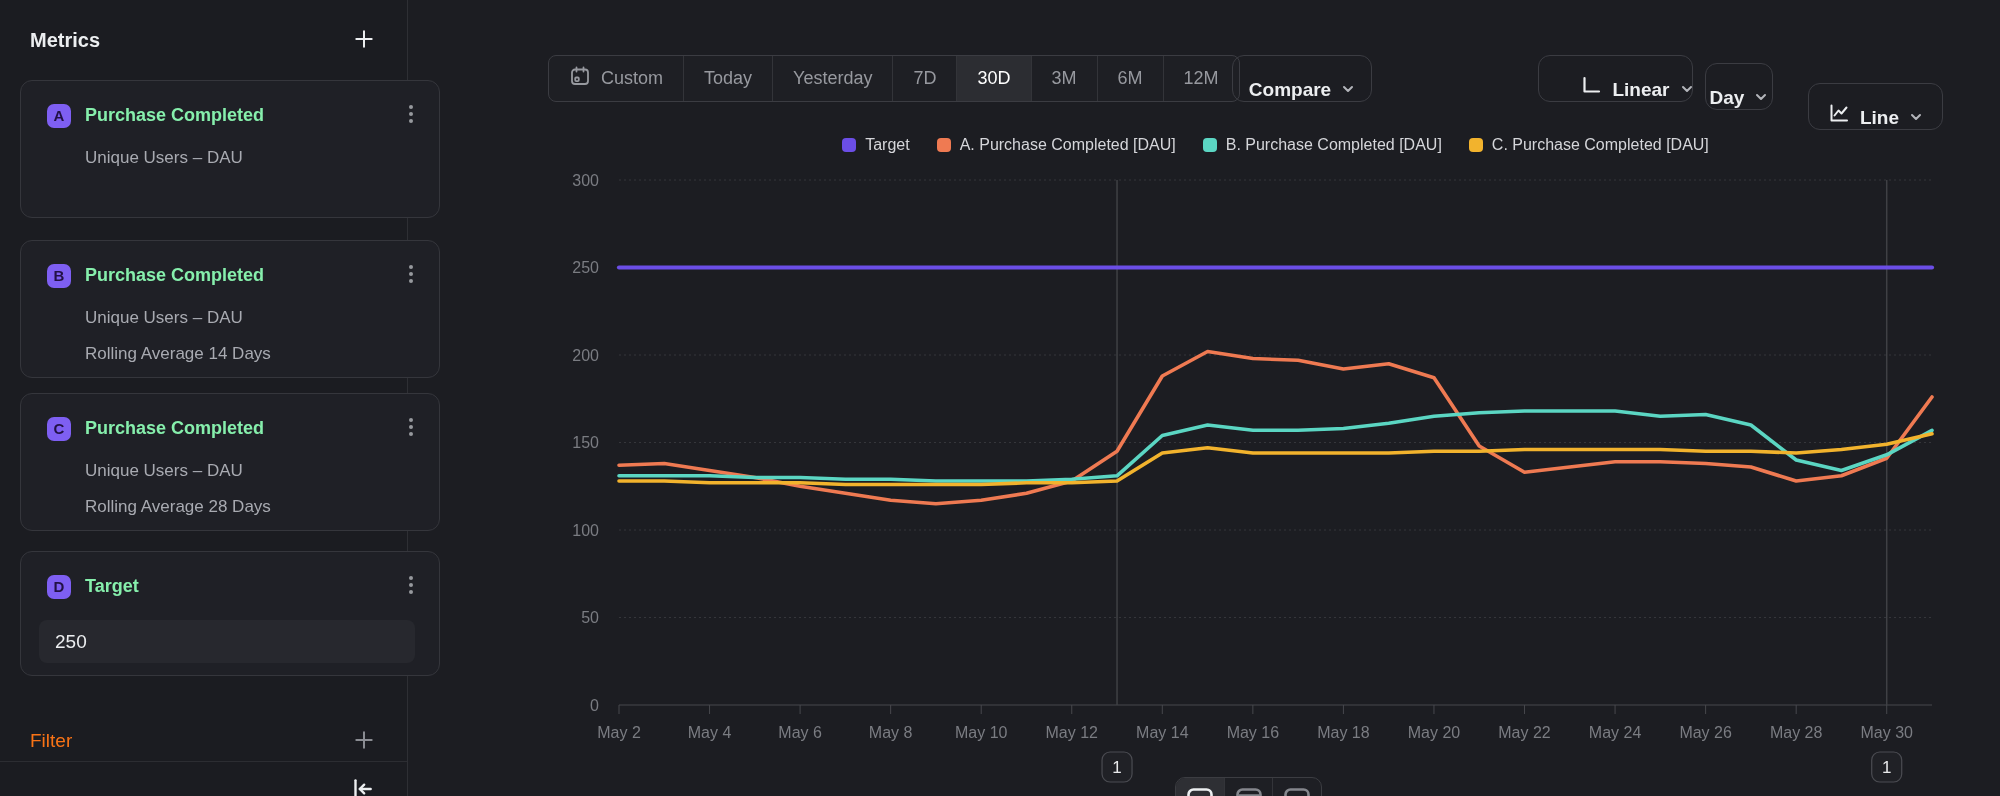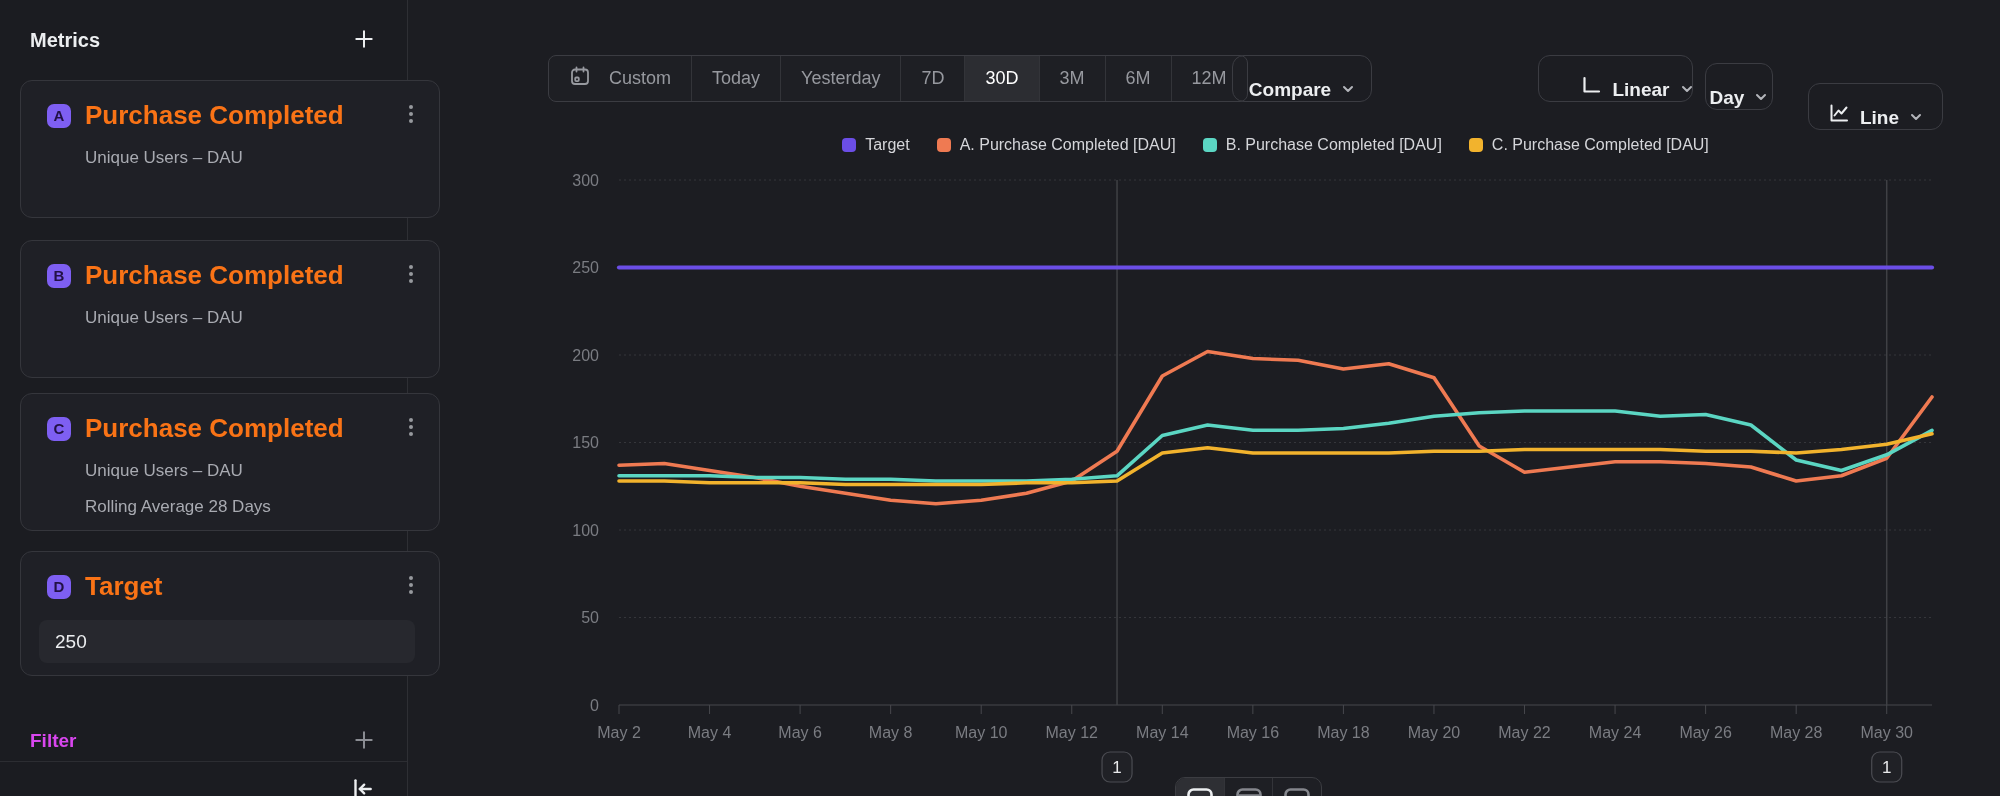--- a/index.html
+++ b/index.html
@@ -19,39 +19,39 @@
   .icon-btn{ background:none; border:none; cursor:pointer; display:flex; align-items:center; justify-content:center; padding:4px; }
   .metric-card{ position:absolute; left:20px; width:420px; background:#1f2026;
     border:1px solid #35363c; border-radius:12px; padding:18px 20px 18px 26px; }
   .card-a{ top:80px;  height:138px; }
   .card-b{ top:240px; height:138px; }
   .card-c{ top:393px; height:138px; }
   .card-d{ top:551px; height:125px; }
   .card-head{ display:flex; align-items:center; }
   .badge{ width:24px; height:24px; border-radius:7px; background:#7e5ff2; color:#221145;
     font-size:15px; font-weight:700; display:flex; align-items:center; justify-content:center; flex:none; }
-  .card-title{ margin-left:14px; font-size:26px; font-weight:700; color:#f97316; flex:1; }
+  .card-title{ margin-left:14px; font-size:18px; font-weight:700; color:#86efac; flex:1; }
   .kebab{ margin-right:-6px; }
   .card-sub{ margin-left:38px; margin-top:16px; font-size:17px; color:#a8aab1; }
   .target-input{ display:block; margin-top:17px; margin-left:-8px; width:376px; height:43px;
     background:#27282e; border:none; border-radius:8px; color:#eceef0;
     font-size:19px; padding:0 16px; font-family:"Liberation Sans",sans-serif; outline:none; }
   .filter-row{ position:absolute; left:30px; right:28px; top:723px; height:36px;
     display:flex; align-items:center; justify-content:space-between; }
-  .filter-title{ font-size:19px; font-weight:700; color:#d946ef; }
+  .filter-title{ font-size:19px; font-weight:400; color:#f97316; }
   .sb-divider{ position:absolute; left:0; right:0; top:761px; border-top:1px solid #2c2d32; }
   .collapse-btn{ position:absolute; right:28px; top:772px; }
 
   
   .btn{ position:absolute; top:55px; height:47px; background:transparent;
     border:1px solid #3b3c42; border-radius:12px; color:#eceef0; font-size:19px; font-weight:700;
     font-family:"Liberation Sans",sans-serif; display:flex; align-items:flex-end; justify-content:center; gap:10px; cursor:pointer; }
   .range-group{ position:absolute; left:548px; top:55px; height:47px; display:flex;
     border:1px solid #3b3c42; border-radius:8px; overflow:hidden; background:#1e1f24; }
-  .seg{ display:flex; align-items:center; gap:18px; padding:0 20px; font-size:18px; color:#97999f;
+  .seg{ display:flex; align-items:center; gap:10px; padding:0 20px; font-size:18px; color:#97999f;
     background:transparent; border:none; border-right:1px solid #333439; cursor:pointer;
     font-family:"Liberation Sans",sans-serif; }
   .seg:last-child{ border-right:none; }
   .seg.active{ background:#2c2d32; color:#ffffff; font-weight:400; }
   .compare-btn{ left:1232px; width:140px; }
   .linear-btn{ left:1538px; width:155px;padding-left:43px; }
   .day-btn{ left:1705px; width:68px;margin-top:8px; }
   .line-btn{ left:1808px; width:135px;margin-top:28px; }
 
   
@@ -116,20 +116,21 @@
               <g fill="#97999e">
                 <circle cx="10" cy="4" r="2"></circle>
                 <circle cx="10" cy="11" r="2"></circle>
                 <circle cx="10" cy="18" r="2"></circle>
               </g>
             </svg>
         </span>
       </button>
     </div>
     <div class="card-sub">Unique Users – DAU</div>
+    <div class="card-sub">Rolling Average 14 Days</div>
   </div>
 
   <div class="metric-card card-c">
     <div class="card-head">
       <span class="badge">C</span>
       <span class="card-title">Purchase Completed</span>
       <button class="icon-btn kebab">
         <span>
           <svg width="20" height="22" viewBox="0 0 20 22">
               <g fill="#97999e">

